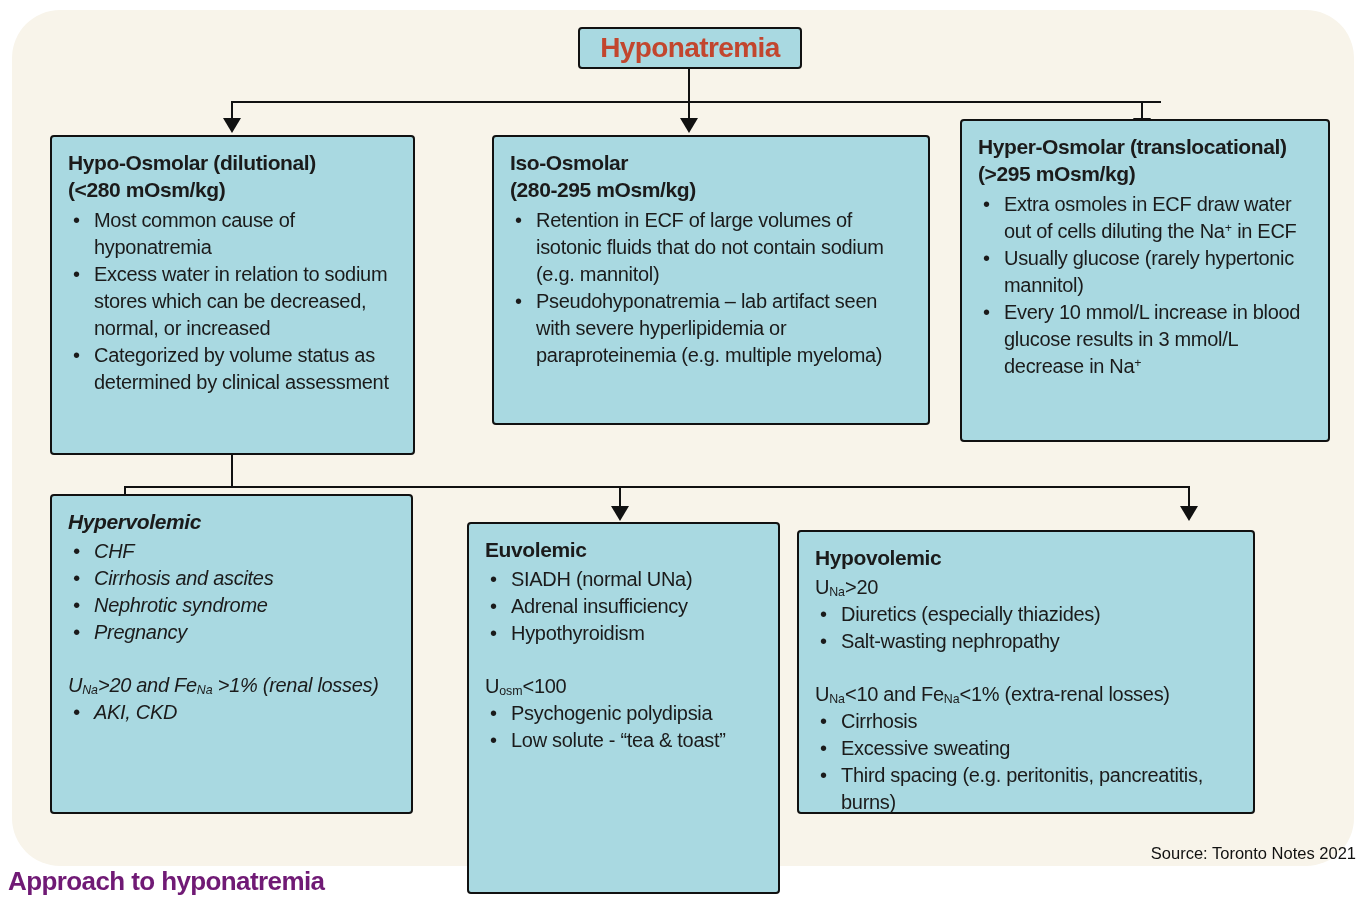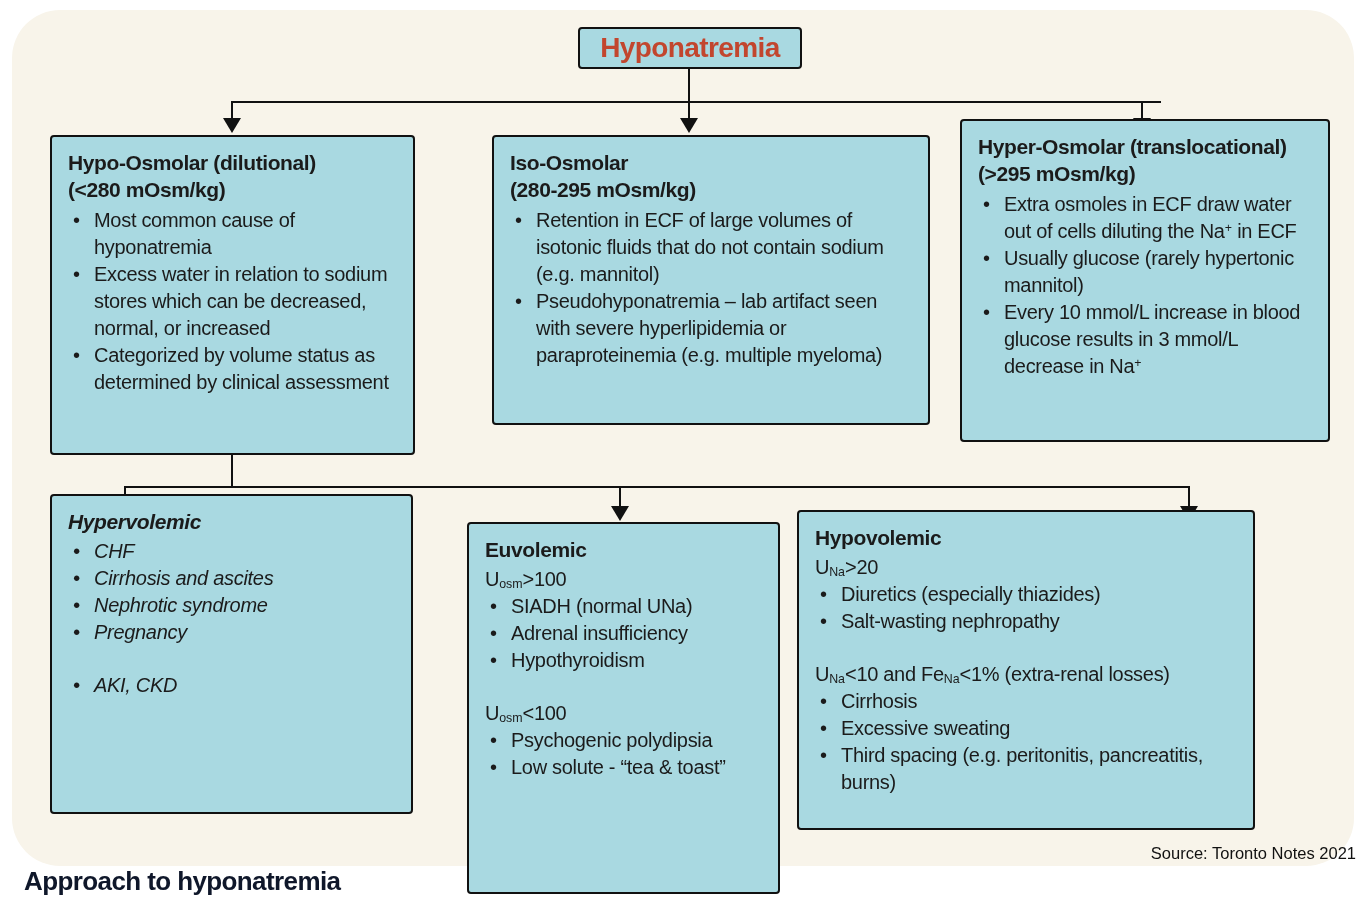--- a/index.html
+++ b/index.html
@@ -19,21 +19,21 @@
   .bullet{flex:0 0 26px;padding-left:5px;box-sizing:border-box;}
   .content{flex:1;}
   .spacer{height:26px;}
   sub,sup{font-size:0.62em;line-height:0;letter-spacing:0;}
   sub{vertical-align:-0.18em;}
   sup{vertical-align:0.5em;}
   
   .root-node{position:absolute;left:578px;top:27px;width:224px;height:42px;background:#a9d9e1;border:2px solid #111;border-radius:4px;box-sizing:border-box;display:flex;align-items:center;justify-content:center;}
   .root-label{font-weight:bold;font-size:28px;letter-spacing:-0.6px;color:#c2462e;}
   
-  .caption{position:absolute;left:24px;top:866px;font-weight:bold;font-size:26px;letter-spacing:-0.6px;color:#0f172a;}
+  .caption{position:absolute;left:8px;top:866px;font-weight:bold;font-size:26px;letter-spacing:-0.6px;color:#701a75;}
   .source{position:absolute;right:10px;top:844px;font-size:16.5px;color:#111;}
 </style>
 </head>
 <body>
 
 <div class="stage">
 
   <div class="panel"></div>
 
   <div class="root-node">
@@ -123,32 +123,32 @@
         <div class="line">
           <span class="bullet">•</span>
           <span class="content">Nephrotic syndrome</span>
         </div>
         <div class="line">
           <span class="bullet">•</span>
           <span class="content">Pregnancy</span>
         </div>
         <div class="spacer"></div>
         <div class="line">
+          <span class="content">U<sub>Na</sub>&gt;20 and Fe<sub>Na</sub> &gt;1% (renal losses)</span>
+        </div>
+        <div class="line">
           <span class="bullet">•</span>
           <span class="content">AKI, CKD</span>
         </div>
       </div>
   </div>
   <div class="box" style="left:467px;top:522px;width:313px;height:372px;">
     <div class="box-title">Euvolemic</div>
     <div class="box-body">
         <div class="line">
-          <span class="content">U<sub>osm</sub>&gt;100</span>
-        </div>
-        <div class="line">
           <span class="bullet">•</span>
           <span class="content">SIADH (normal UNa)</span>
         </div>
         <div class="line">
           <span class="bullet">•</span>
           <span class="content">Adrenal insufficiency</span>
         </div>
         <div class="line">
           <span class="bullet">•</span>
           <span class="content">Hypothyroidism</span>
@@ -160,21 +160,21 @@
         <div class="line">
           <span class="bullet">•</span>
           <span class="content">Psychogenic polydipsia</span>
         </div>
         <div class="line">
           <span class="bullet">•</span>
           <span class="content">Low solute - “tea &amp; toast”</span>
         </div>
       </div>
   </div>
-  <div class="box" style="left:797px;top:510px;width:458px;height:320px;">
+  <div class="box" style="left:797px;top:530px;width:458px;height:284px;">
     <div class="box-title">Hypovolemic</div>
     <div class="box-body">
         <div class="line">
           <span class="content">U<sub>Na</sub>&gt;20</span>
         </div>
         <div class="line">
           <span class="bullet">•</span>
           <span class="content">Diuretics (especially thiazides)</span>
         </div>
         <div class="line">

